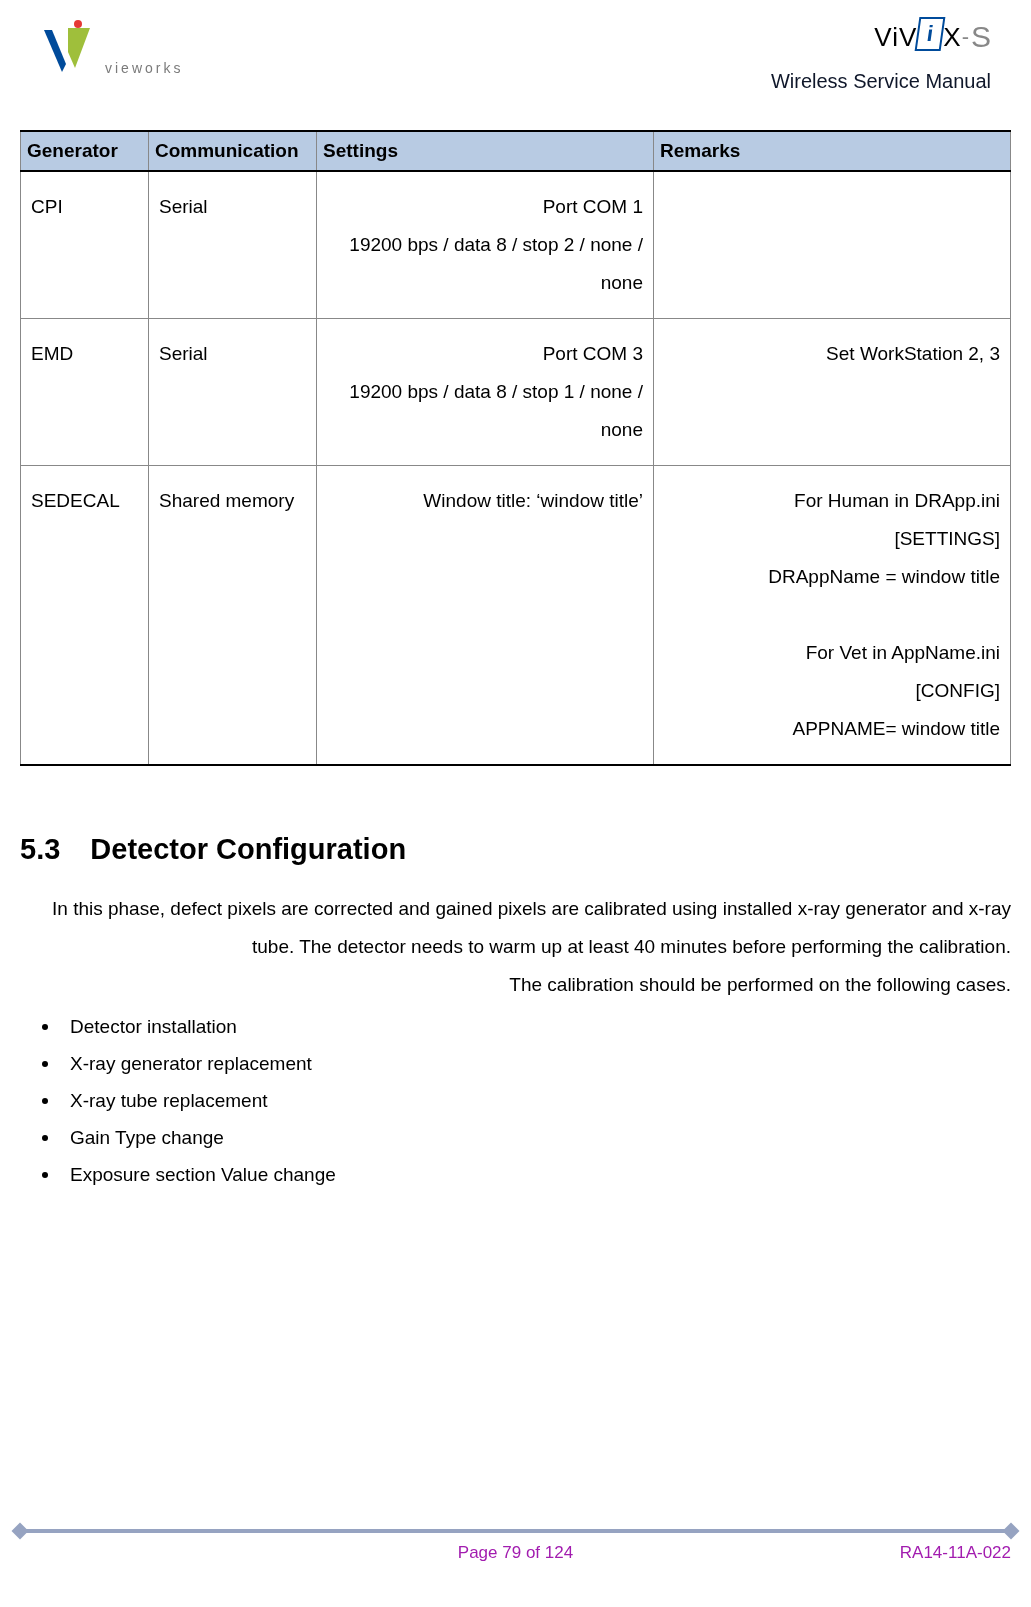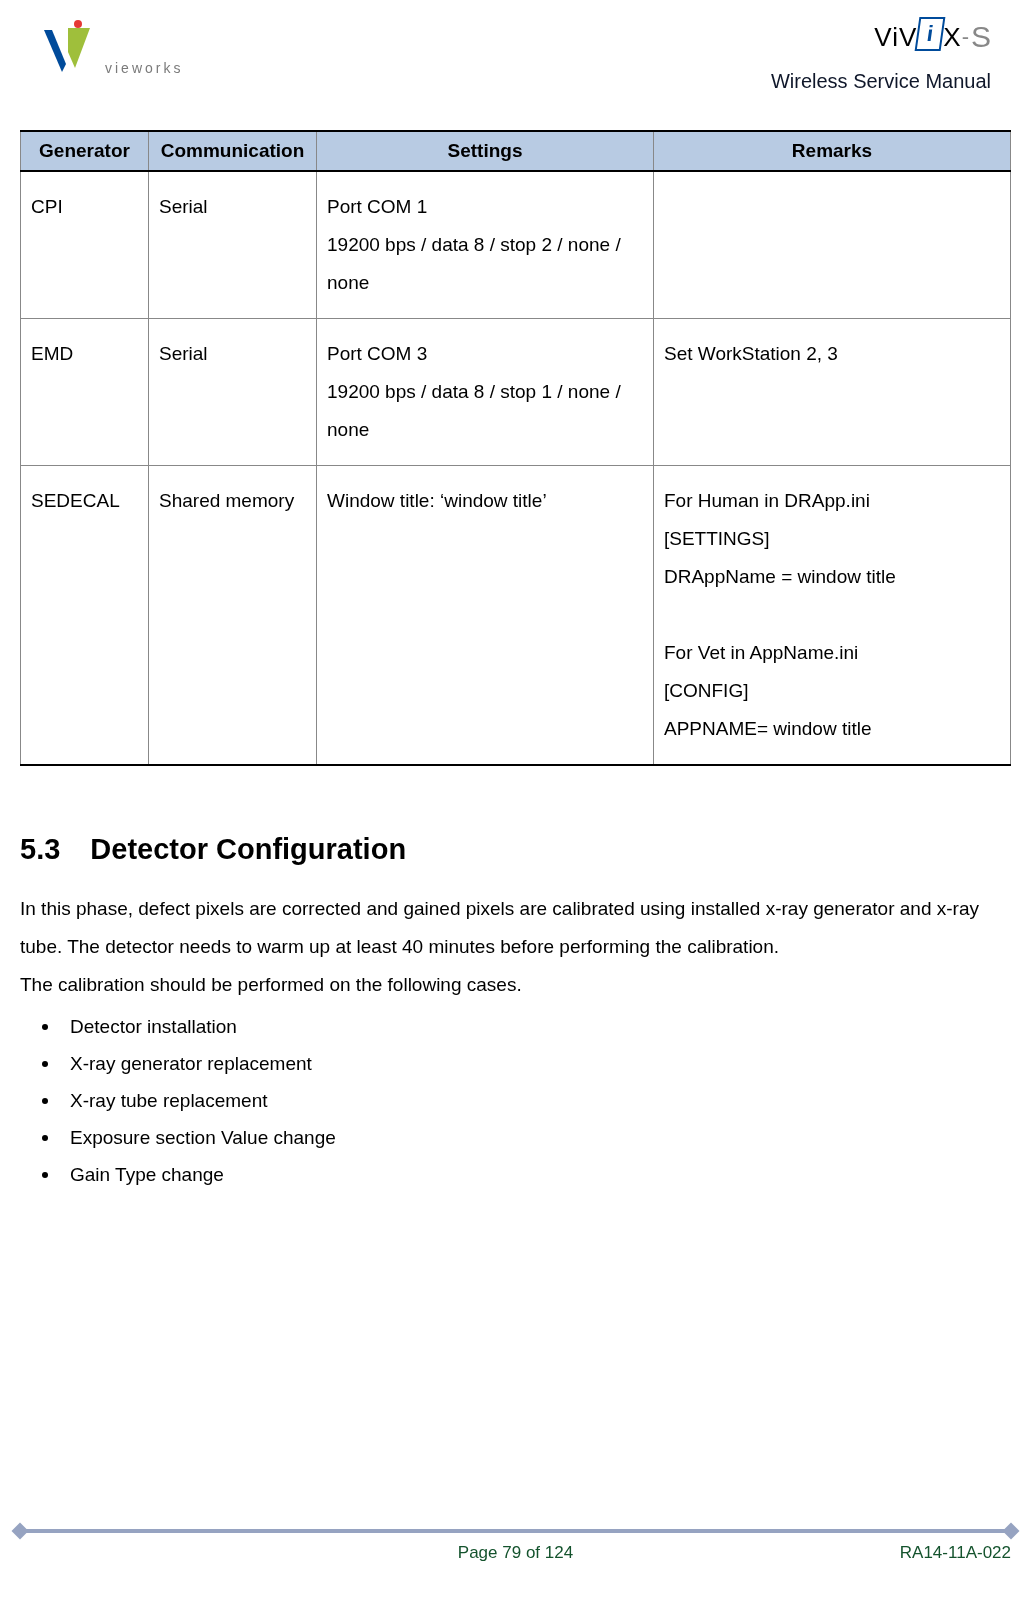--- a/index.html
+++ b/index.html
@@ -75,21 +75,21 @@
   table.gen col.c1 { width: 128px; }
   table.gen col.c2 { width: 168px; }
   table.gen col.c3 { width: 337px; }
   table.gen col.c4 { }
   table.gen thead th {
     background: #b8cbe3;
     border: 1px solid #888;
     border-top: 2px solid #000;
     border-bottom: 2px solid #000;
     font-weight: 700;
-    text-align: center;
+    text-align: left;
     padding: 8px 6px;
   }
   table.gen tbody td {
     border-left: 1px solid #888;
     border-right: 1px solid #888;
     border-bottom: 1px solid #888;
     padding: 16px 10px;
     vertical-align: top;
     line-height: 2.0;
   }
@@ -120,21 +120,21 @@
     border-radius:50%;
     background:#000;
     margin: 0 22px 3px 22px;
   }
 
   
   .footer {
     position: absolute;
     left: 20px; right: 20px; bottom: 44px;
     font-size: 17px;
-    color:#14532d;
+    color:#a21caf;
   }
   .footer-rule {
     position:relative;
     height: 4px;
     background:#96a3c1;
     margin-bottom: 10px;
   }
   .footer-rule::before, .footer-rule::after {
     content:"";
     position:absolute;
@@ -142,21 +142,21 @@
     background:#96a3c1;
     transform: rotate(45deg);
     top: -4px;
   }
   .footer-rule::before { left:-6px; }
   .footer-rule::after  { right:-6px;}
   .footer-row { display:flex; justify-content:space-between;}
   .footer-center { position:absolute; left:0; right:0; text-align:center;}
   .footer-right { margin-left:auto;}
 
-  .ws-pre { white-space: pre-line; }
+  .ws-pre { white-space: pre-line; text-align: right; }
 </style>
 </head>
 <body>
 
 <div class="page">
 
   <div class="header">
     <div class="logo-left">
       <div class="vw-logo">
         <div class="vw-mark">
@@ -235,22 +235,22 @@
       <span class="num">5.3</span><span>Detector Configuration</span>
     </h2>
 
     <div class="body-text ws-pre">In this phase, defect pixels are corrected and gained pixels are calibrated using installed x-ray generator and x-ray tube. The detector needs to warm up at least 40 minutes before performing the calibration.
 The calibration should be performed on the following cases.</div>
 
     <ul class="bullets">
       <li>Detector installation</li>
       <li>X-ray generator replacement</li>
       <li>X-ray tube replacement</li>
+      <li>Gain Type change</li>
       <li>Exposure section Value change</li>
-      <li>Gain Type change</li>
     </ul>
 
   </div>
 
   <div class="footer">
     <div class="footer-rule"></div>
     <div class="footer-row">
       <span class="footer-center">Page 79 of 124</span>
       <span class="footer-right">RA14-11A-022</span>
     </div>

